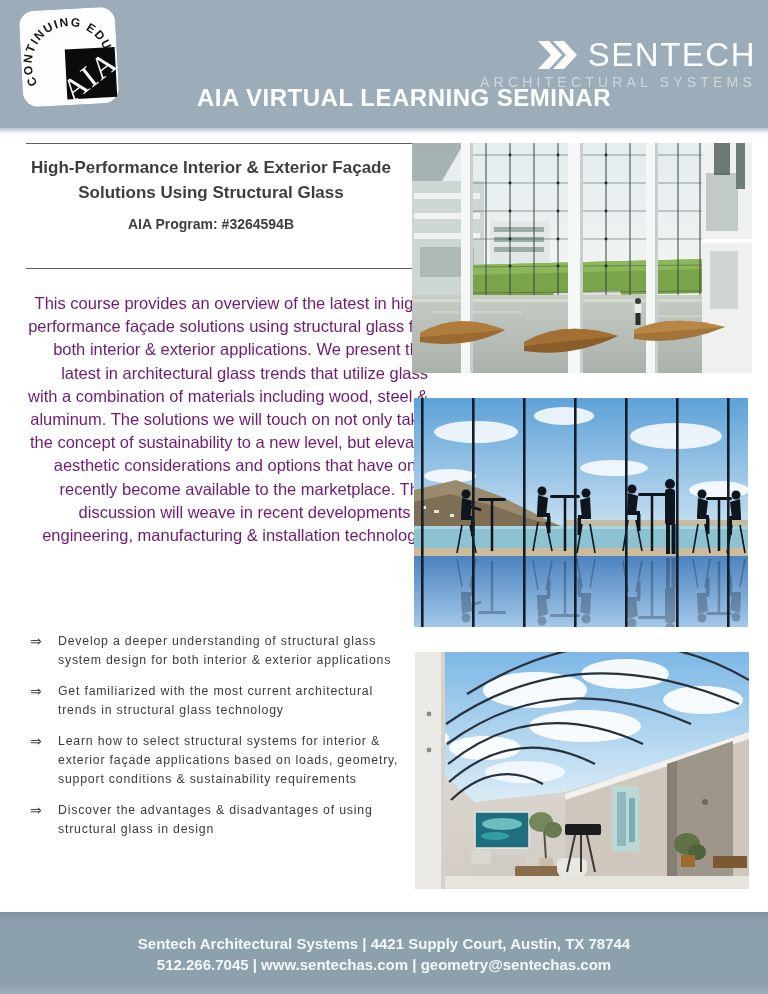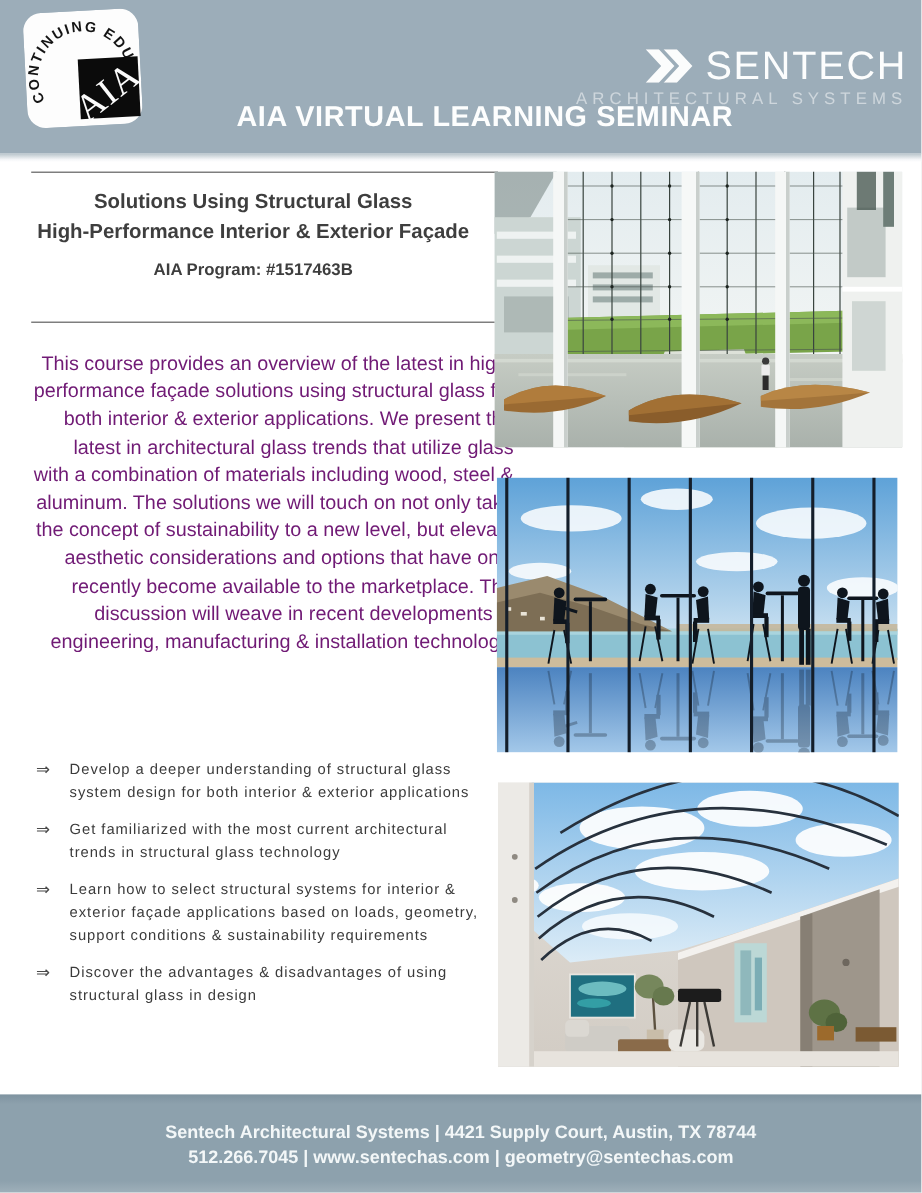--- a/index.html
+++ b/index.html
@@ -115,25 +115,25 @@
       <div class="sentech-sub">ARCHITECTURAL SYSTEMS</div>
     </div>
 
     <div class="seminar-title">AIA VIRTUAL LEARNING SEMINAR</div>
   </div>
   <div class="header-edge"></div>
 
   <div class="rule rule-1"></div>
 
   <div class="course-title">
+    <div>High-Performance Interior &amp; Exterior Façade</div>
     <div>Solutions Using Structural Glass</div>
-    <div>High-Performance Interior &amp; Exterior Façade</div>
-  </div>
-
-  <div class="program-line">AIA Program: #1517463B</div>
+  </div>
+
+  <div class="program-line">AIA Program: #3264594B</div>
 
   <div class="rule rule-2"></div>
 
   <div class="course-desc">This course provides an overview of the latest in high-performance façade solutions using structural glass for both interior &amp; exterior applications. We present the latest in architectural glass trends that utilize glass with a combination of materials including wood, steel &amp; aluminum.  The solutions we will touch on not only take the concept of sustainability to a new level, but elevate aesthetic considerations and options that have only recently become available to the marketplace. The discussion will weave in recent developments in engineering, manufacturing &amp; installation technology.</div>
 
   <ul class="objectives">
     <li>
       <span class="arrow">⇒</span>
       <span>Develop a deeper understanding of structural glass system design for both interior &amp; exterior applications</span>
     </li>

